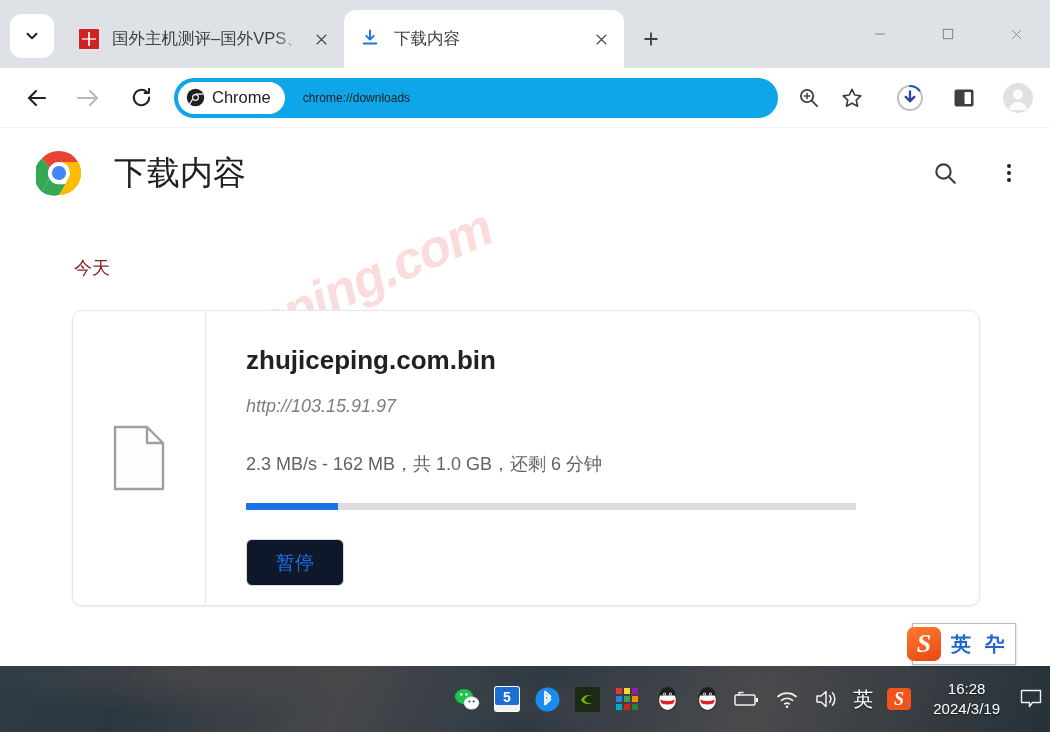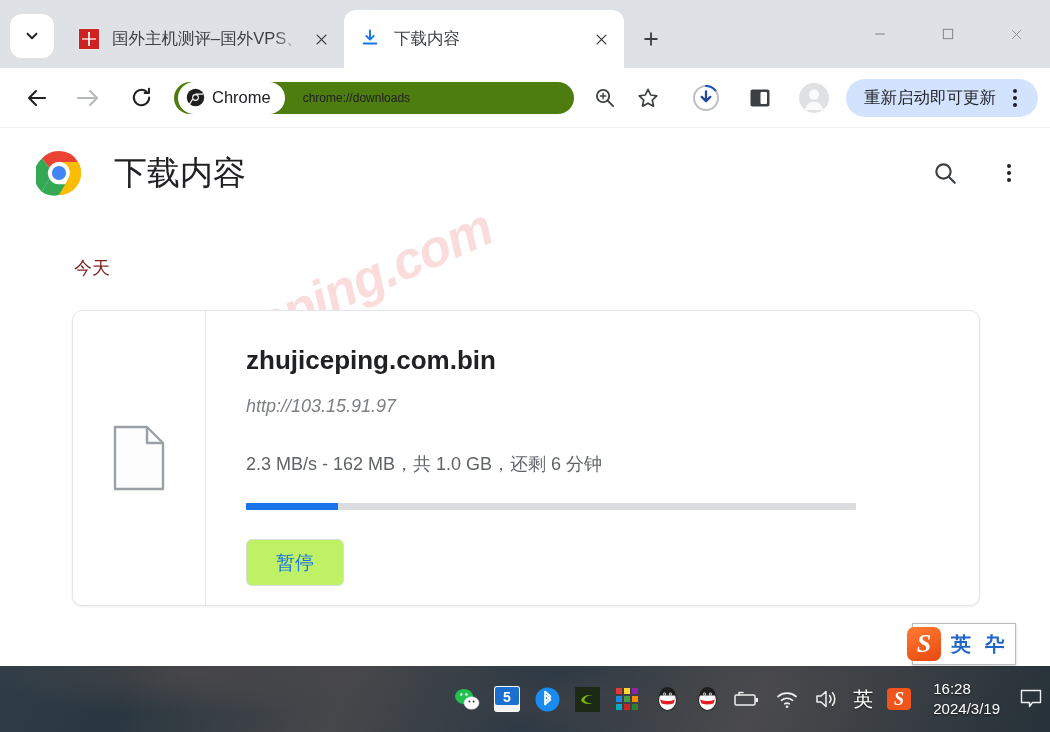--- a/index.html
+++ b/index.html
@@ -112,22 +112,22 @@
     padding: 0 12px 0 18px;
     border-bottom: 1px solid #f1f1f1;
   }
   .navbtn {
     width: 38px; height: 38px; flex: none;
     display: flex; align-items: center; justify-content: center;
     margin-right: 14px;
   }
   .omnibox {
     flex: 1 1 auto;
-    height: 32px;
-    background: #4d7c0f;
+    height: 40px;
+    background: #0ea5e9;
     border-radius: 20px;
     display: flex; align-items: center;
     padding: 0 6px 0 4px;
     min-width: 0;
     margin-right: 6px;
   }
   .chrome-chip {
     height: 32px;
     background: #ffffff;
     border-radius: 16px;
@@ -256,21 +256,21 @@
   .progress-fill {
     height: 100%;
     background: #1a73e8;
   }
   .card-actions { display: flex; gap: 12px; margin-top: 29px; }
   .btn {
     min-width: 98px;
     height: 47px;
     border: 1px solid #dadce0;
     border-radius: 6px;
-    background: #bef264;
+    background: #0f172a;
     color: #1a73e8;
     font-size: 19px;
     font-family: inherit;
     display: flex; align-items: center; justify-content: center;
     padding: 0 16px;
   }
 
   
   .ime-float {
     position: absolute;
@@ -311,20 +311,21 @@
   .tray-icon {
     width: 30px; height: 30px;
     margin: 0 5px;
     display: flex; align-items: center; justify-content: center;
     flex: none;
   }
   .clock {
     color: #ffffff;
     font-size: 15px;
     line-height: 20px;
+    text-align: center;
     margin: 0 12px 0 14px;
     text-shadow: 0 1px 2px rgba(0,0,0,.6);
   }
   .notif {
     width: 38px; height: 66px;
     display: flex; align-items: center; justify-content: center;
   }
   .ime-tray {
     color: #fff; font-size: 20px; font-weight: 500;
     margin: 0 6px; text-shadow: 0 1px 2px rgba(0,0,0,.6);
@@ -462,28 +463,20 @@
     </div>
 
     <div class="tbicon" style="margin-left:14px">
       <svg width="30" height="30" viewBox="0 0 30 30">
         <circle cx="15" cy="15" r="15" fill="#dfe1e3"></circle>
         <circle cx="15" cy="11.6" r="5" fill="#fbfbfb"></circle>
         <path d="M5.8 27c1.3-5.3 4.8-8.2 9.2-8.2s7.9 2.9 9.2 8.2z" fill="#fbfbfb"></path>
       </svg>
     </div>
 
-    <div class="updatepill">
-      <span class="updatepill-label">重新启动即可更新</span>
-      <span class="kebab">
-        <i></i>
-          <i></i>
-          <i></i>
-      </span>
-    </div>
   </div>
 
   <div class="page">
 
     <div class="watermark">zhujiceping.com</div>
 
     <div class="page-header">
       <svg class="chrome-logo" viewBox="0 0 48 48">
         <circle cx="24" cy="24" r="23" fill="#fff"></circle>
         <path d="M24 1a23 23 0 0 1 19.9 11.5H24a11.5 11.5 0 0 0-10.1 6L6.1 8.9A23 23 0 0 1 24 1z" fill="#ea4335"></path>

